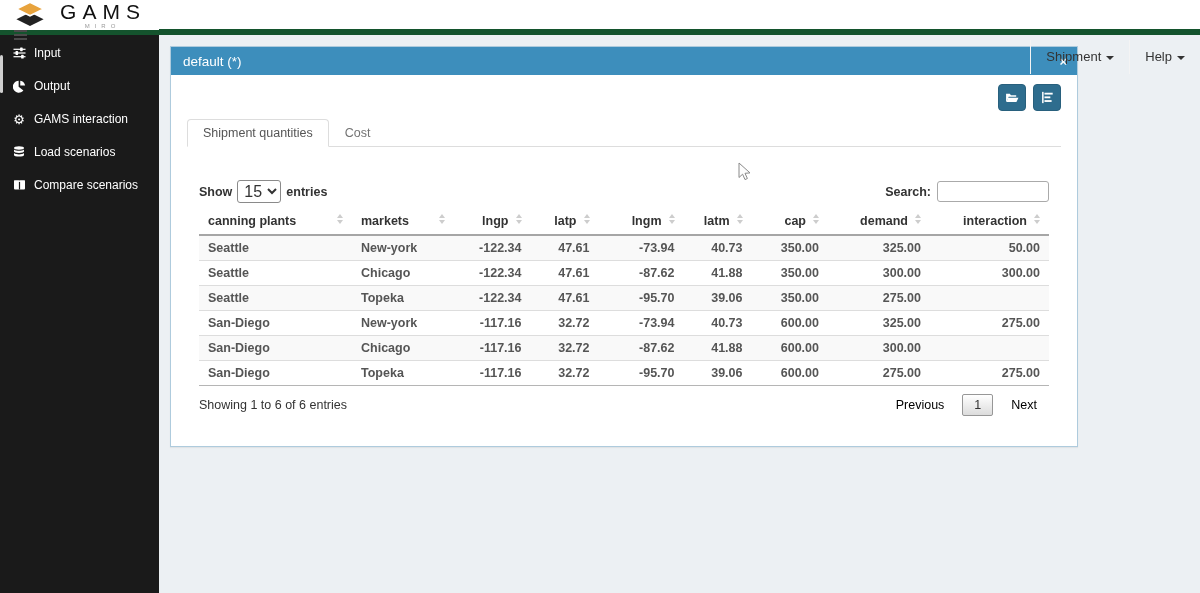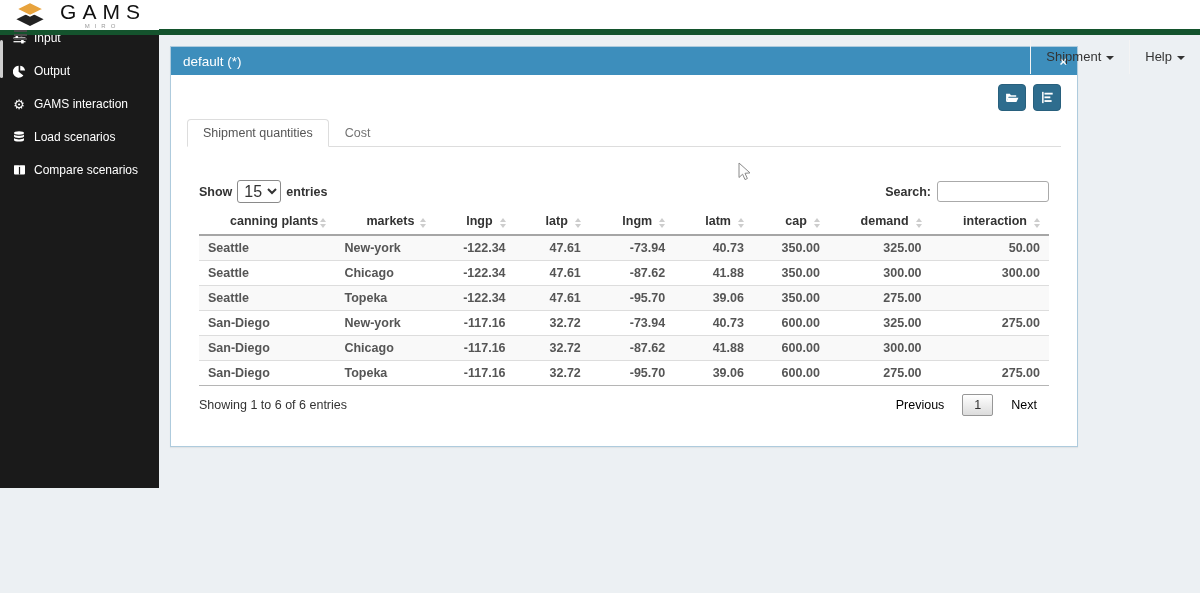--- a/index.html
+++ b/index.html
@@ -13,21 +13,21 @@
   .brand-text { display:flex; flex-direction:column; align-items:center; line-height:1; }
   .brand-name { font-size:21px; letter-spacing:6px; color:#111; font-weight:400; padding-left:6px; }
   .brand-sub  { font-size:6px; letter-spacing:5px; color:#9a9a9a; margin-top:1px; padding-left:5px; }
   .hamburger { width:40px; display:flex; flex-direction:column; justify-content:center; align-items:center; gap:2px; cursor:pointer; }
   .hamburger i { display:block; width:13px; height:2px; background:#4a4a4a; }
   .nav-right { margin-left:auto; display:flex; }
   .nav-item { padding:0 15px; line-height:34px; font-size:13px; color:#333; cursor:pointer; border-left:1px solid #f4f4f4; }
   .caret { display:inline-block; margin-left:5px; vertical-align:middle; border-top:4px solid #333; border-left:4px solid transparent; border-right:4px solid transparent; }
 
   
-  .sidebar { position:absolute; top:20px; left:0; width:159px; height:468px; background:#1a1a1a; z-index:4; }
+  .sidebar { position:absolute; top:35px; left:0; width:159px; height:558px; background:#1a1a1a; z-index:4; }
   .scroll-strip { position:absolute; left:0; top:20px; width:3px; height:38px; background:#cfcfcf; border-radius:2px; }
   .side-item { display:flex; align-items:center; gap:8px; padding:8px 12px; color:#fff; font-size:12px; cursor:pointer; margin-top:3px; }
   .side-item .sicon { width:14px; display:flex; justify-content:center; align-items:center; color:#fff; font-size:12px; }
   .side-item svg { display:block; }
 
   
   .main { position:absolute; top:35px; left:159px; width:920px; height:558px; background:#ecf0f3; padding:11px 1px 0 11px; }
   .panel { background:#fff; border:1px solid #aecbdd; box-shadow:0 1px 1px rgba(0,0,0,.05); }
   .panel-header { background:#3d8ebc; color:#fff; height:28px; display:flex; align-items:center; padding:0 10px 0 12px; font-size:13.5px; }
   .panel-close { margin-left:auto; font-size:13px; font-weight:bold; color:#fff; opacity:.95; cursor:pointer; line-height:1; }
@@ -43,21 +43,21 @@
   .tab.link { color:#737373; border:1px solid transparent; }
 
   .tab-content { padding:0 12px; }
   .controls { display:flex; align-items:center; margin-top:33px; font-size:12.5px; color:#333; font-weight:bold; }
   .controls select { font-family:"Liberation Sans",sans-serif; font-size:16px; margin:0 5px; padding:1px 2px; border:1px solid #8a8a8a; border-radius:3px; background:#fff; color:#333; }
   .search-wrap { margin-left:auto; display:flex; align-items:center; gap:6px; }
   .search-wrap input { width:112px; height:21px; border:1px solid #aaa; border-radius:3px; padding:0 5px; font-size:12px; }
 
   table.dt { width:100%; border-collapse:collapse; margin-top:6px; font-size:12.5px; }
   table.dt thead th { font-weight:bold; color:#333; padding:5px 9px 6px 9px; border-bottom:2px solid #a6a6a6; }
-  .th-inner { display:flex; align-items:flex-end;margin-left:22px; }
+  .th-inner { display:flex; align-items:flex-start; }
   .th-left  { justify-content:space-between; }
   .th-right { justify-content:flex-end; gap:7px; }
   .sort { display:inline-flex; flex-direction:column; gap:2px; cursor:pointer; }
   .sort i { display:block; width:0; height:0; border-left:3.5px solid transparent; border-right:3.5px solid transparent; }
   .sort .up { border-bottom:4px solid #cdcdcd; }
   .sort .dn { border-top:4px solid #cdcdcd; }
   table.dt tbody td { padding:5px 9px; color:#555; border-top:1px solid #ddd;font-weight:bold; }
   table.dt tbody tr:nth-child(odd)  { background:#f9f9f9; }
   table.dt tbody tr:nth-child(even) { background:#fff; }
   table.dt tbody tr:last-child td { border-bottom:1px solid #b5b5b5; }

